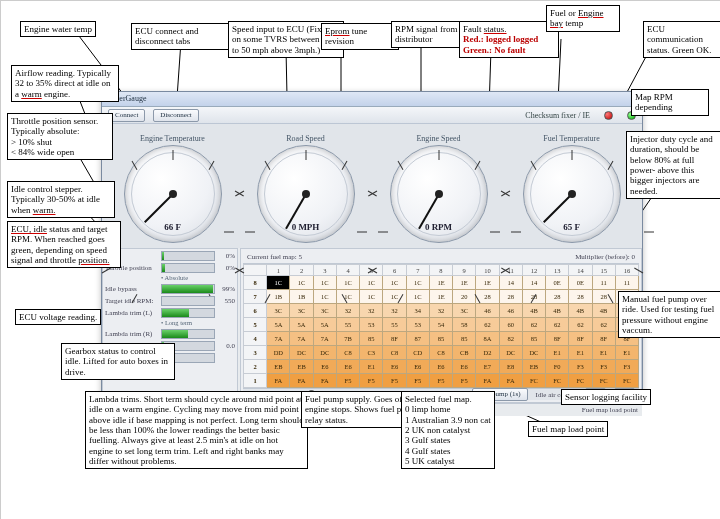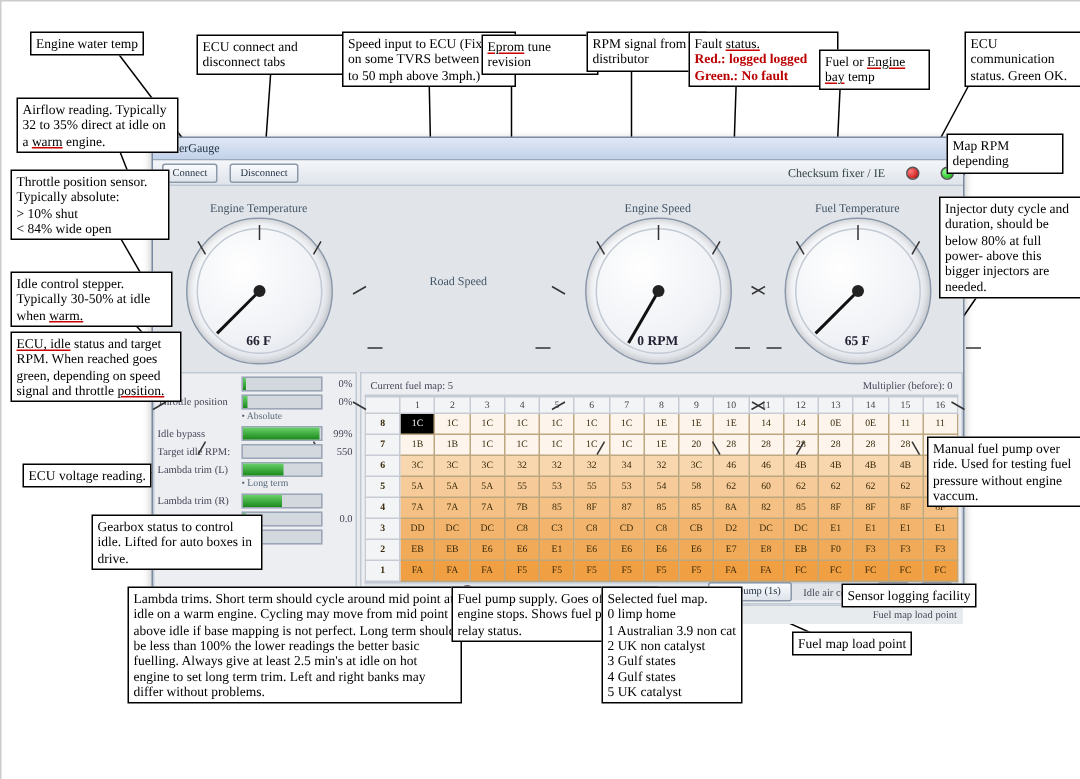--- a/index.html
+++ b/index.html
@@ -101,20 +101,38 @@
               <div class="tick" style="transform: rotate(120deg) translate(-0.5px, -44px);"></div>
               <div class="tick" style="transform: rotate(150deg) translate(-0.5px, -44px);"></div>
             </div>
             <div class="needle" style="transform: translate(-1px, -40px) rotate(-135deg);"></div>
             <div class="hub"></div>
             <div class="greading">66 F</div>
           </div>
         </div>
         <div class="gauge-cell">
           <div class="gauge-head">Road Speed</div>
+          <div class="gauge">
+            <div class="ticks">
+              <div class="tick" style="transform: rotate(-150deg) translate(-0.5px, -44px);"></div>
+              <div class="tick" style="transform: rotate(-120deg) translate(-0.5px, -44px);"></div>
+              <div class="tick" style="transform: rotate(-90deg) translate(-0.5px, -44px);"></div>
+              <div class="tick" style="transform: rotate(-60deg) translate(-0.5px, -44px);"></div>
+              <div class="tick" style="transform: rotate(-30deg) translate(-0.5px, -44px);"></div>
+              <div class="tick" style="transform: rotate(0deg) translate(-0.5px, -44px);"></div>
+              <div class="tick" style="transform: rotate(30deg) translate(-0.5px, -44px);"></div>
+              <div class="tick" style="transform: rotate(60deg) translate(-0.5px, -44px);"></div>
+              <div class="tick" style="transform: rotate(90deg) translate(-0.5px, -44px);"></div>
+              <div class="tick" style="transform: rotate(120deg) translate(-0.5px, -44px);"></div>
+              <div class="tick" style="transform: rotate(150deg) translate(-0.5px, -44px);"></div>
+            </div>
+            <div class="needle" style="transform: translate(-1px, -40px) rotate(-150deg);"></div>
+            <div class="hub"></div>
+            <div class="greading">0 MPH</div>
+          </div>
         </div>
         <div class="gauge-cell">
           <div class="gauge-head">Engine Speed</div>
           <div class="gauge">
             <div class="ticks">
               <div class="tick" style="transform: rotate(-150deg) translate(-0.5px, -44px);"></div>
               <div class="tick" style="transform: rotate(-120deg) translate(-0.5px, -44px);"></div>
               <div class="tick" style="transform: rotate(-90deg) translate(-0.5px, -44px);"></div>
               <div class="tick" style="transform: rotate(-60deg) translate(-0.5px, -44px);"></div>
               <div class="tick" style="transform: rotate(-30deg) translate(-0.5px, -44px);"></div>
@@ -418,21 +436,21 @@
       <span>Fuel map load point</span>
     </div>
   </div>
 
   <div class="callout" style="left:19px;top:20px">Engine water temp</div>
   <div class="callout" style="left:130px;top:22px;max-width:90px">ECU connect and disconnect tabs</div>
   <div class="callout" style="left:227px;top:20px;max-width:108px">Speed input to ECU (Fixed on some TVRS between 30 to 50 mph above 3mph.)</div>
   <div class="callout" style="left:320px;top:22px;max-width:70px"><span class="ul">Eprom</span><span> tune revision</span></div>
   <div class="callout" style="left:390px;top:20px;max-width:72px">RPM signal from distributor</div>
   <div class="callout" style="left:458px;top:20px;max-width:92px"><span>Fault </span><span class="ul">status.</span><br><b style="color:#b00"> Red.: logged logged Green.: No fault</b></div>
-  <div class="callout" style="left:545px;top:32px;max-width:66px"><span>Fuel or </span><span class="ul">Engine bay</span><span> temp</span></div>
+  <div class="callout" style="left:545px;top:4px;max-width:66px"><span>Fuel or </span><span class="ul">Engine bay</span><span> temp</span></div>
   <div class="callout" style="left:642px;top:20px;max-width:86px">ECU communication status. Green OK.</div>
   <div class="callout" style="left:630px;top:88px;max-width:70px">Map RPM depending</div>
 
   <div class="callout" style="left:10px;top:64px;max-width:100px"><span>Airflow reading. Typically 32 to 35% direct at idle on a </span><span class="ul">warm</span><span> engine.</span></div>
   <div class="callout" style="left:6px;top:112px;max-width:98px;white-space:pre-line">Throttle position sensor. Typically absolute:
 &gt; 10% shut
 &lt; 84% wide open</div>
   <div class="callout" style="left:6px;top:180px;max-width:100px"><span>Idle control stepper. Typically 30-50% at idle when </span><span class="ul">warm.</span></div>
   <div class="callout" style="left:6px;top:220px;max-width:106px"><span class="ul">ECU, idle</span><span> status and target RPM. When reached goes green, depending on speed signal and throttle </span><span class="ul">position.</span></div>
   <div class="callout" style="left:14px;top:308px;max-width:80px">ECU voltage reading.</div>

